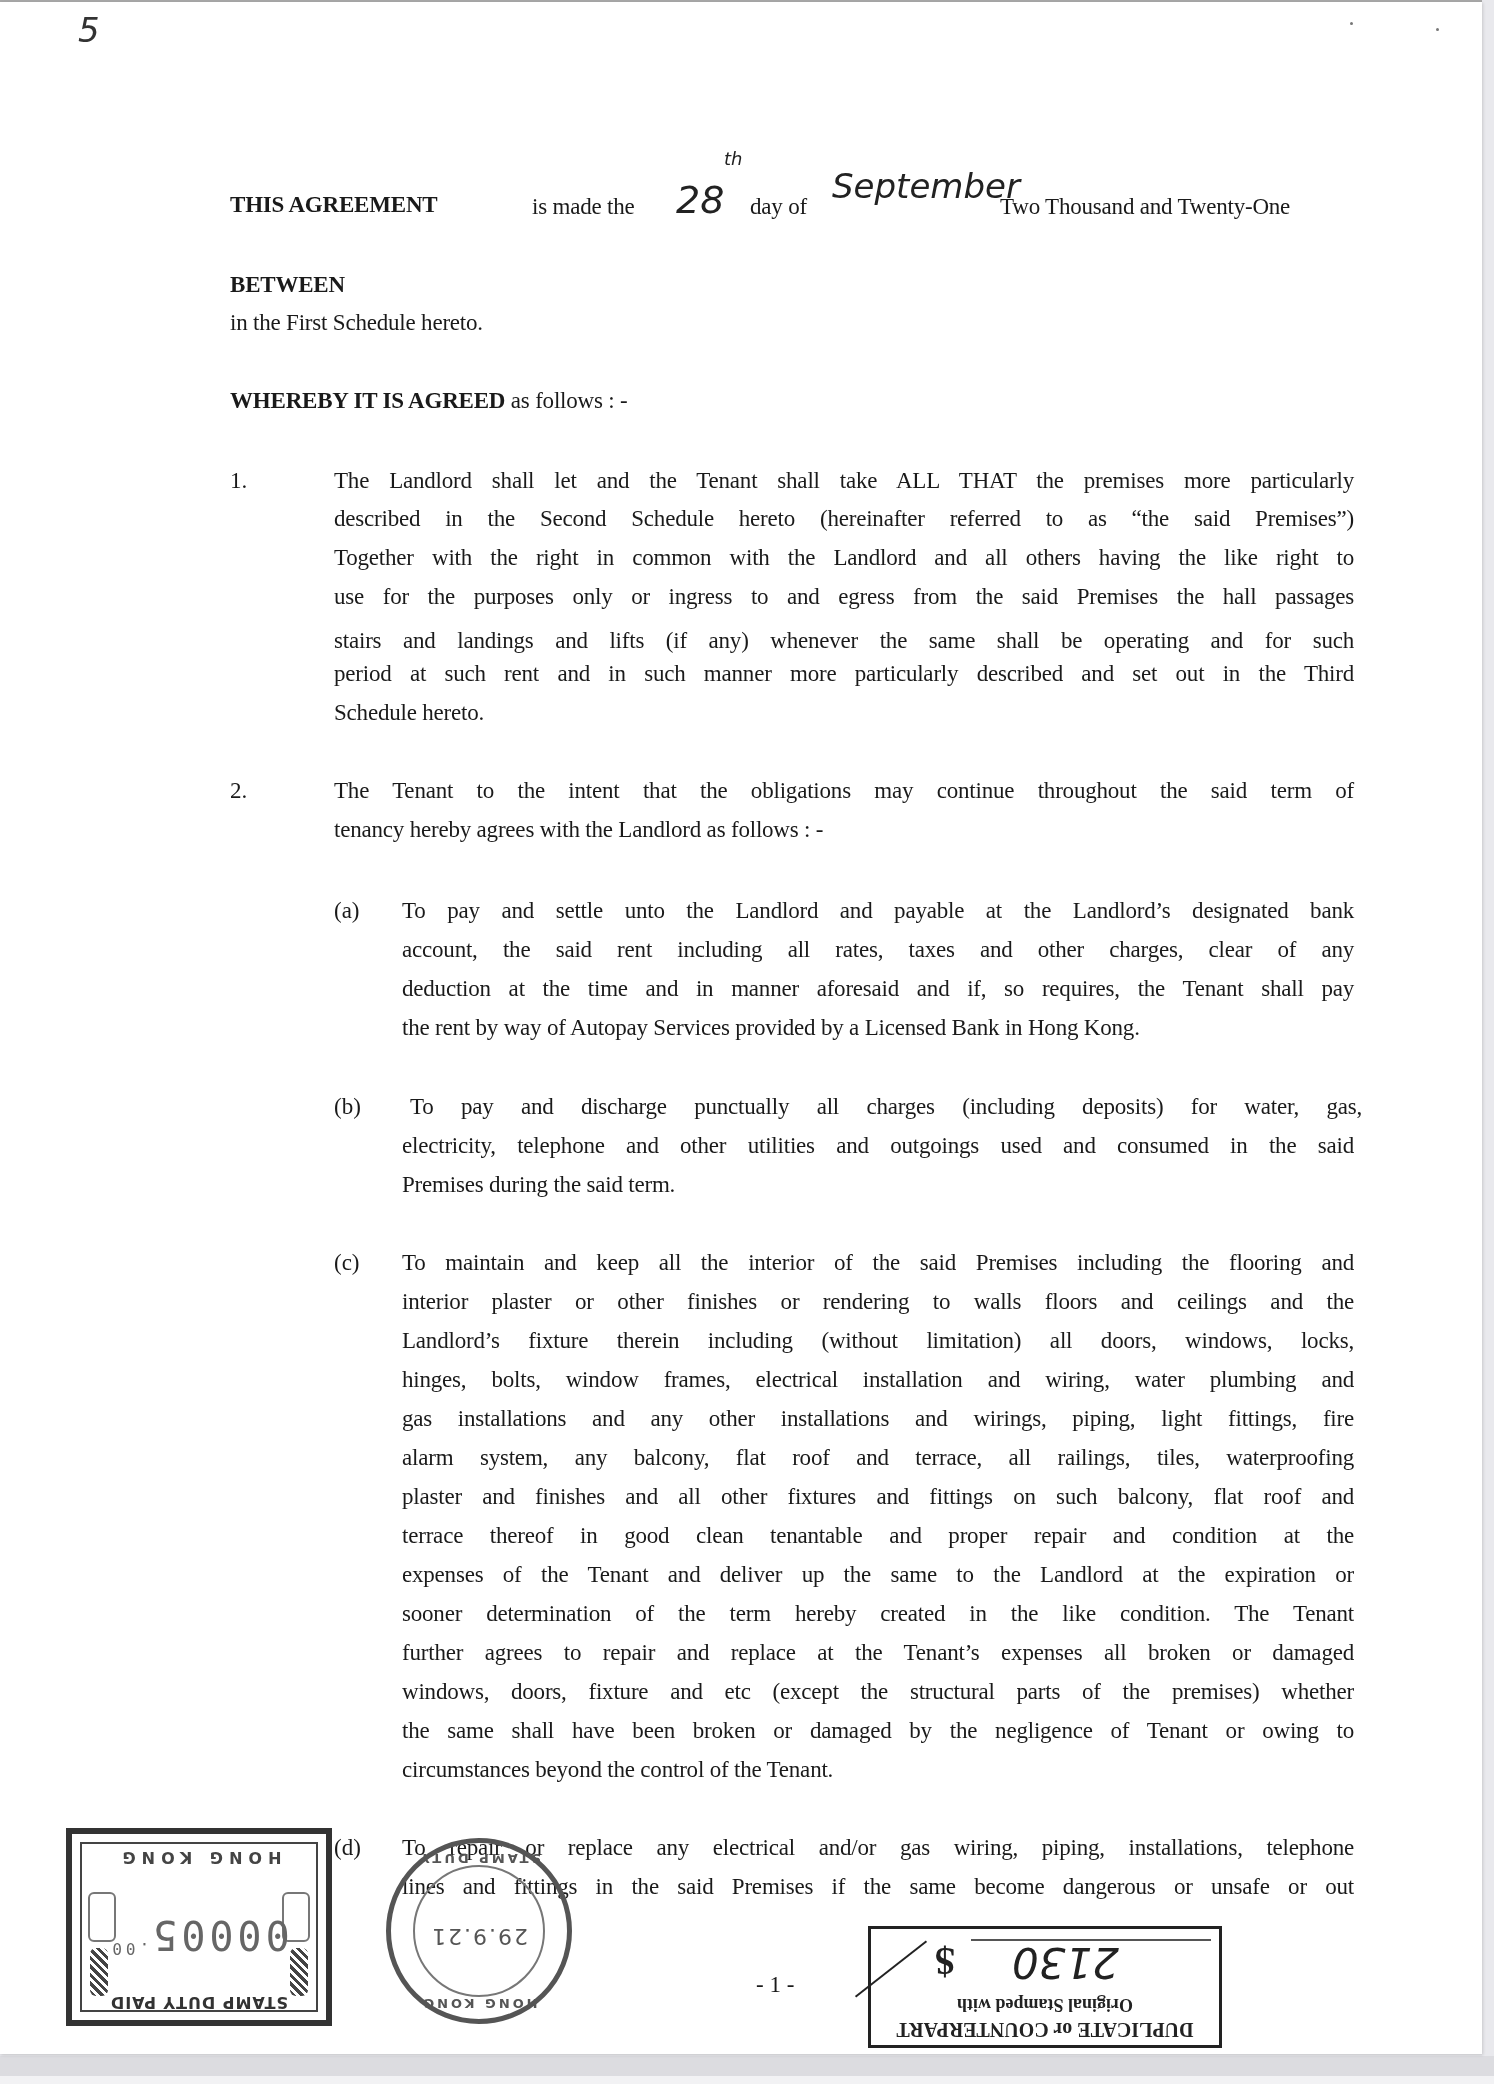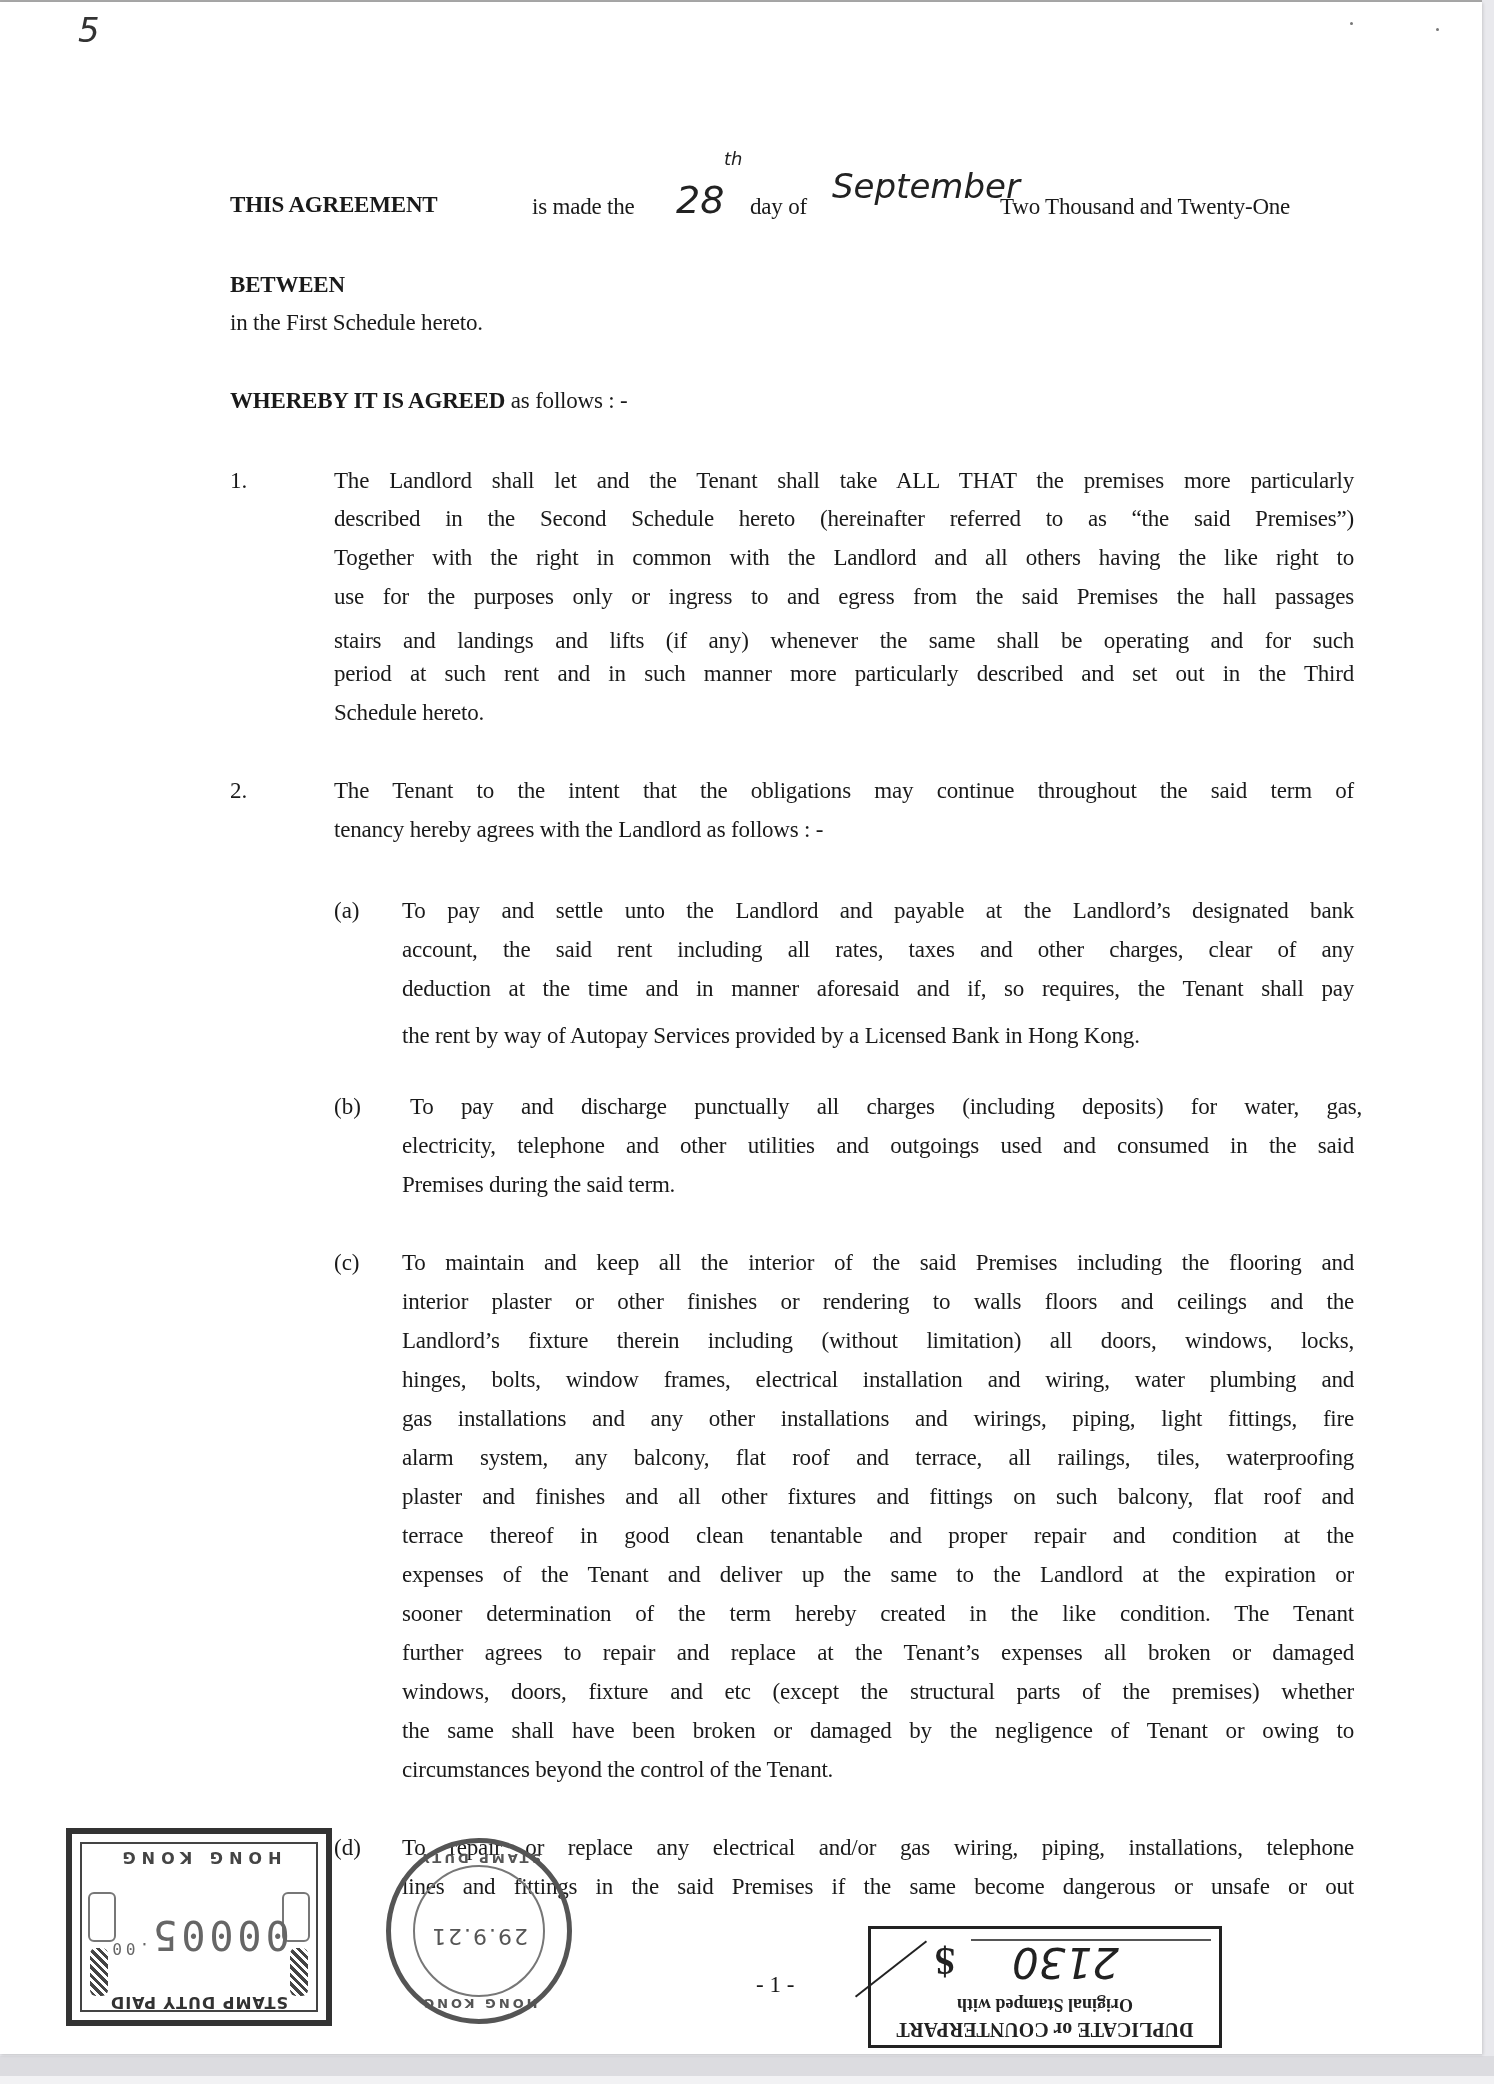--- a/index.html
+++ b/index.html
@@ -111,21 +111,21 @@
   <div>
     <div class="line just" style="left:334px;top:774px;width:1020px;">The Tenant to the intent that the obligations may continue throughout the said term of</div>
     <div class="line" style="left:334px;top:813px;">tenancy hereby agrees with the Landlord as follows : -</div>
   </div>
 
   <span class="num" style="left:334px;top:894px;">(a)</span>
   <div>
     <div class="line just" style="left:402px;top:894px;width:952px;">To pay and settle unto the Landlord and payable at the Landlord’s designated bank</div>
     <div class="line just" style="left:402px;top:933px;width:952px;">account, the said rent including all rates, taxes and other charges, clear of any</div>
     <div class="line just" style="left:402px;top:972px;width:952px;">deduction at the time and in manner aforesaid and if, so requires, the Tenant shall pay</div>
-    <div class="line" style="left:402px;top:1011px;margin-top:8px;">the rent by way of Autopay Services provided by a Licensed Bank in Hong Kong.</div>
+    <div class="line" style="left:402px;top:1011px;">the rent by way of Autopay Services provided by a Licensed Bank in Hong Kong.</div>
   </div>
 
   <span class="num" style="left:334px;top:1090px;">(b)</span>
   <div>
     <div class="line just" style="left:402px;top:1090px;width:952px;margin-left:8px;">To pay and discharge punctually all charges (including deposits) for water, gas,</div>
     <div class="line just" style="left:402px;top:1129px;width:952px;">electricity, telephone and other utilities and outgoings used and consumed in the said</div>
     <div class="line" style="left:402px;top:1168px;">Premises during the said term.</div>
   </div>
 
   <span class="num" style="left:334px;top:1246px;">(c)</span>

